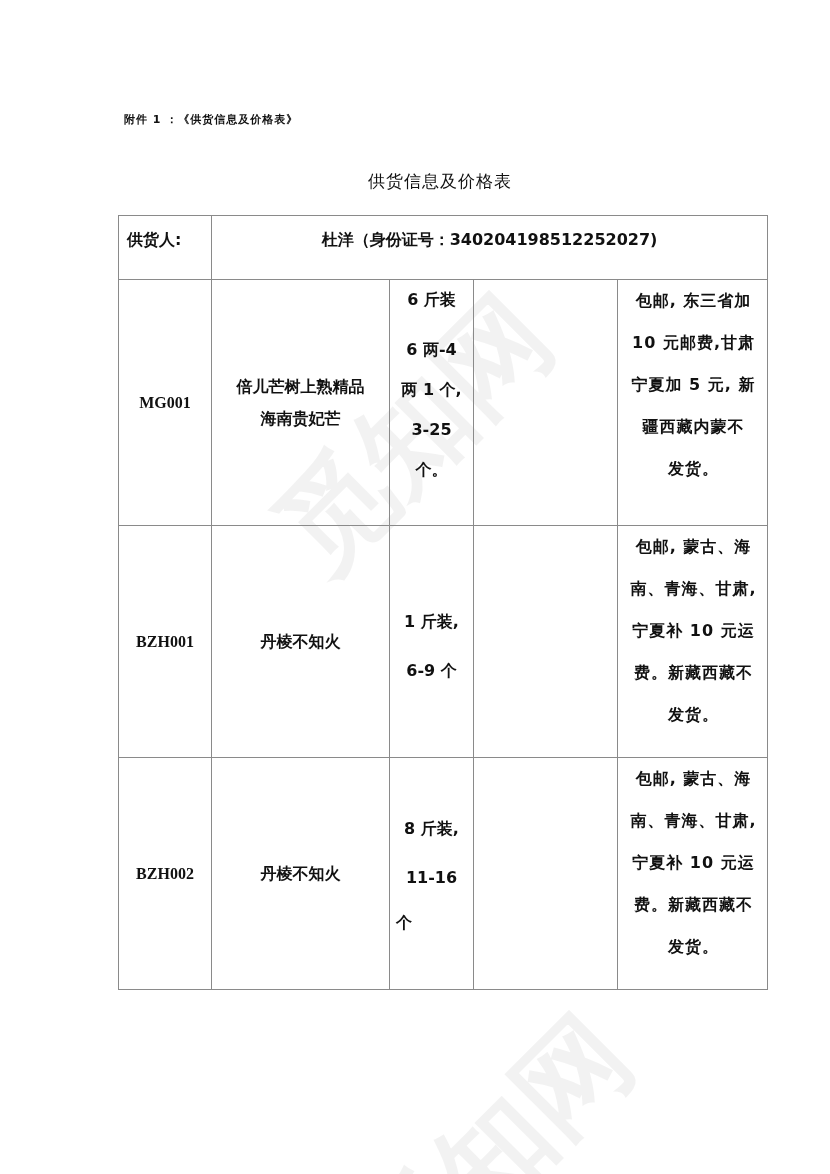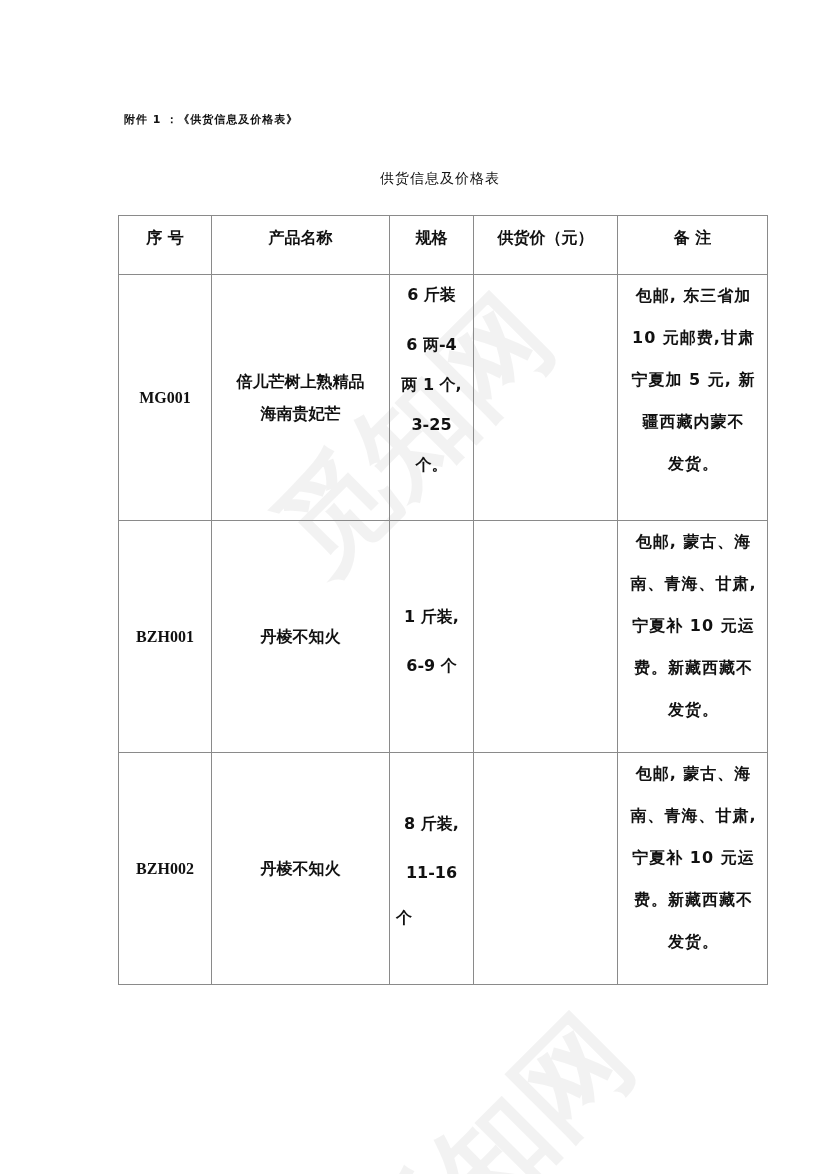--- a/index.html
+++ b/index.html
@@ -7,21 +7,21 @@
       width: 830px; height: 1174px; position: relative; overflow: hidden;
       font-family: "DejaVu Sans", "Liberation Sans", sans-serif;
       color: #111111;
     }
     .attachment-title {
       position: absolute; left: 124px; top: 112px;
       font-size: 11px; font-weight: bold; letter-spacing: 1px;
     }
     .table-title {
       position: absolute; left: 0; width: 830px; top: 170px;
-      text-align: center; font-size: 14px; letter-spacing: 1px;
+      text-align: center; font-size: 17px; letter-spacing: 1px;
       padding-left: 50px; box-sizing: border-box;
     }
     table.price-table {
       position: absolute; left: 118px; top: 215px;
       width: 649px; border-collapse: collapse; table-layout: fixed;
       font-size: 16px;
     }
     table.price-table td {
       border: 1.5px solid #8a8a8a; padding: 0; vertical-align: middle;
       text-align: center; line-height: 20px;
@@ -53,26 +53,23 @@
 
 <table class="price-table">
   <colgroup>
     <col style="width:93px">
     <col style="width:178px">
     <col style="width:84px">
     <col style="width:144px">
     <col style="width:150px">
   </colgroup>
   <tbody>
-  <tr style="height:59px">
-    <td class="hdr">序 号</td>
-    <td class="hdr">产品名称</td>
-    <td class="hdr">规格</td>
-    <td class="hdr">供货价（元）</td>
-    <td class="hdr">备 注</td>
+      <tr style="height:64px">
+    <td class="supplier-label">供货人:</td>
+    <td class="supplier-value" colspan="4">杜洋（身份证号：340204198512252027)</td>
   </tr>
 
   <tr style="height:246px">
     <td class="code">MG001</td>
     <td class="pname">
       <div>倍儿芒树上熟精品</div>
       <div>海南贵妃芒</div>
     </td>
     <td class="spec top" style="padding-top:4px">
       <span class="line" style="height:50px;line-height:40px">6 斤装</span>

